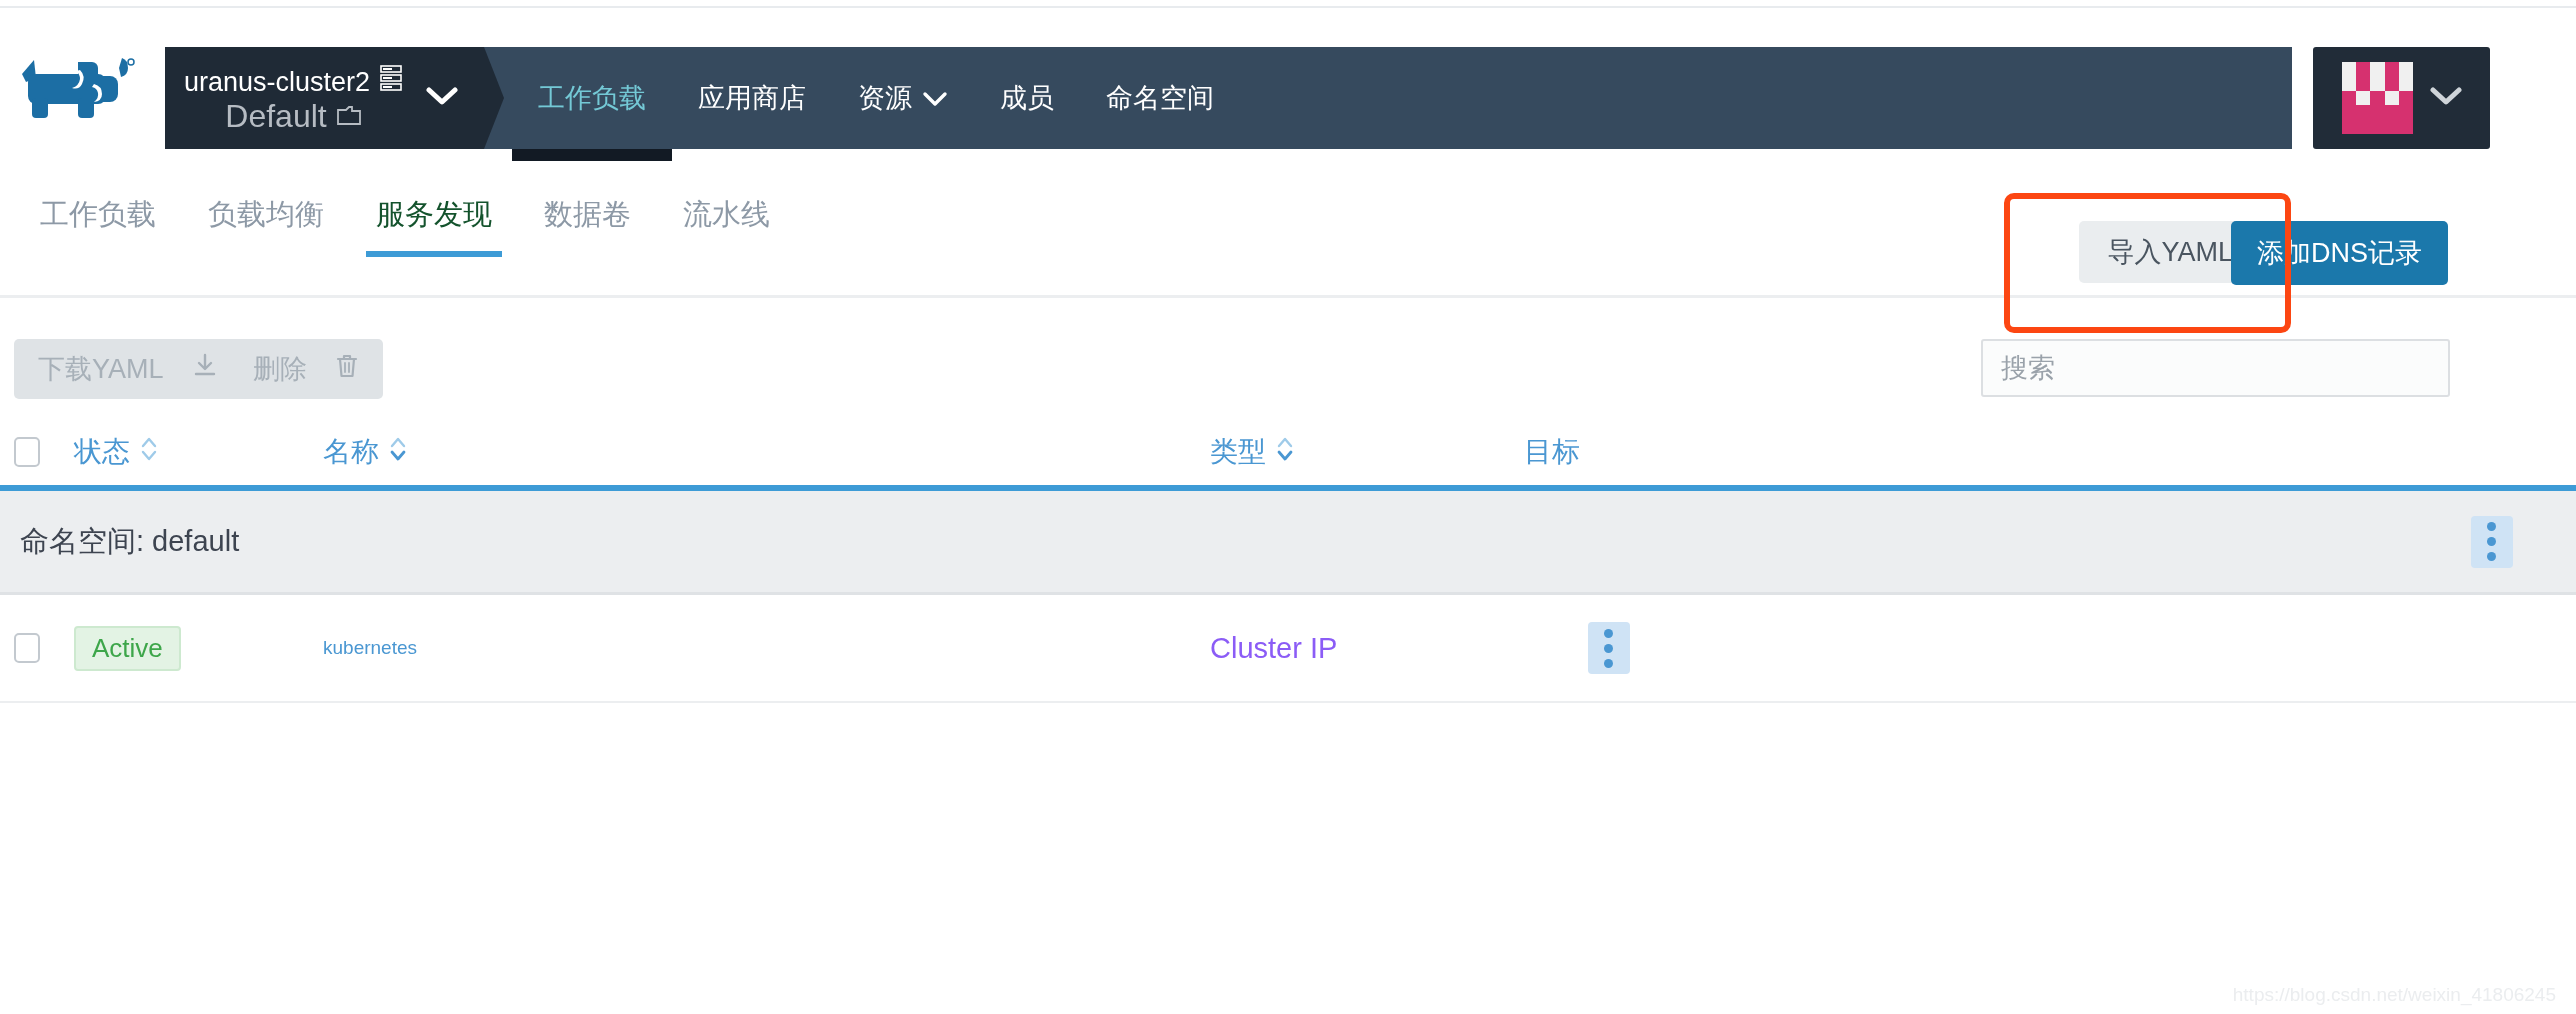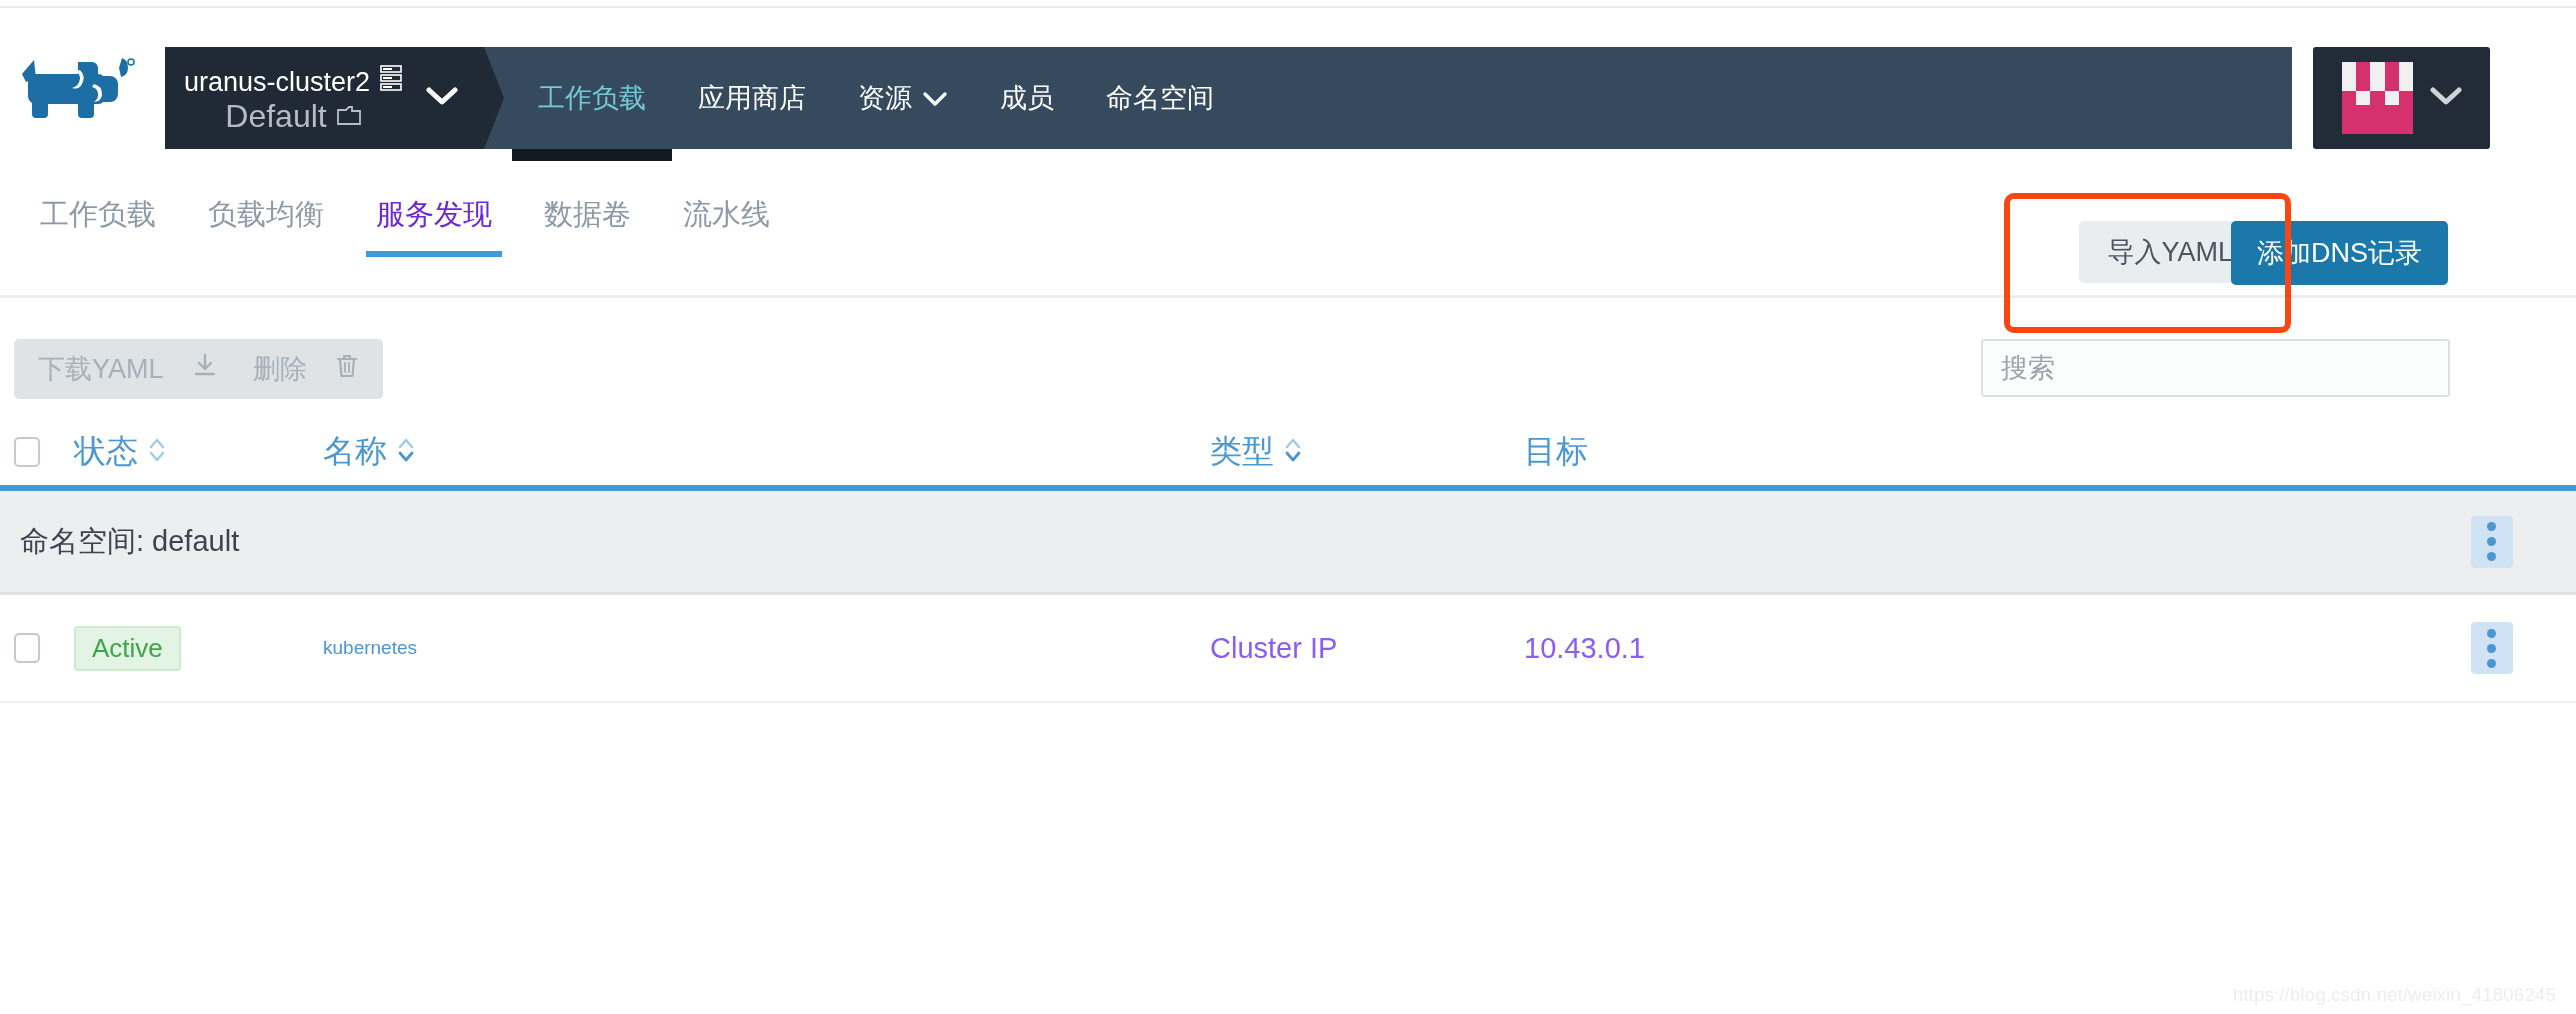--- a/index.html
+++ b/index.html
@@ -141,21 +141,21 @@
     padding-left: 14px;
   }
   .subtab {
     font-size: 29px;
     color: #8d99a6;
     padding: 8px 26px 22px 26px;
     cursor: pointer;
     white-space: nowrap;
     position: relative;
   }
-  .subtab.active { color: #6d28d9; }
+  .subtab.active { color: #14532d; }
   .subtab.active::after {
     content: "";
     position: absolute;
     left: 16px; right: 16px; bottom: 0;
     height: 6px;
     background: #3d9bd6;
   }
   .subtab-rule {
     position: absolute;
     left: 0; top: 295px;
@@ -253,21 +253,21 @@
   }
   .col-check { width: 60px; flex: 0 0 60px; display: flex; align-items: center; }
   .col-state { width: 249px; flex: 0 0 249px; }
   .col-name  { width: 887px; flex: 0 0 887px; }
   .col-type  { width: 314px; flex: 0 0 314px; }
   .col-target{ flex: 1 1 auto; }
   .col-menu  { width: 169px; flex: 0 0 169px; display: flex; justify-content: center; }
 
   .th {
     color: #4a97d2;
-    font-size: 32px;
+    font-size: 28px;
     display: flex;
     align-items: center;
     gap: 10px;
     cursor: pointer;
     text-align: right;
   }
   .th.static { cursor: default; }
 
   .cb {
     width: 26px; height: 30px;
@@ -566,23 +566,20 @@
     </div>
     <div class="col-state">
       <span class="badge">Active</span>
     </div>
     <div class="col-name">
       <a class="cell-link">kubernetes</a>
     </div>
     <div class="col-type">
       <span class="cell-text">Cluster IP</span>
     </div>
-    <div class="col-target">
-      <span class="cell-text">10.43.0.1</span>
-    </div>
     <div class="col-menu">
       <span class="kebab">
           <i></i>
           <i></i>
           <i></i>
         </span>
     </div>
   </div>
 </div>
 

